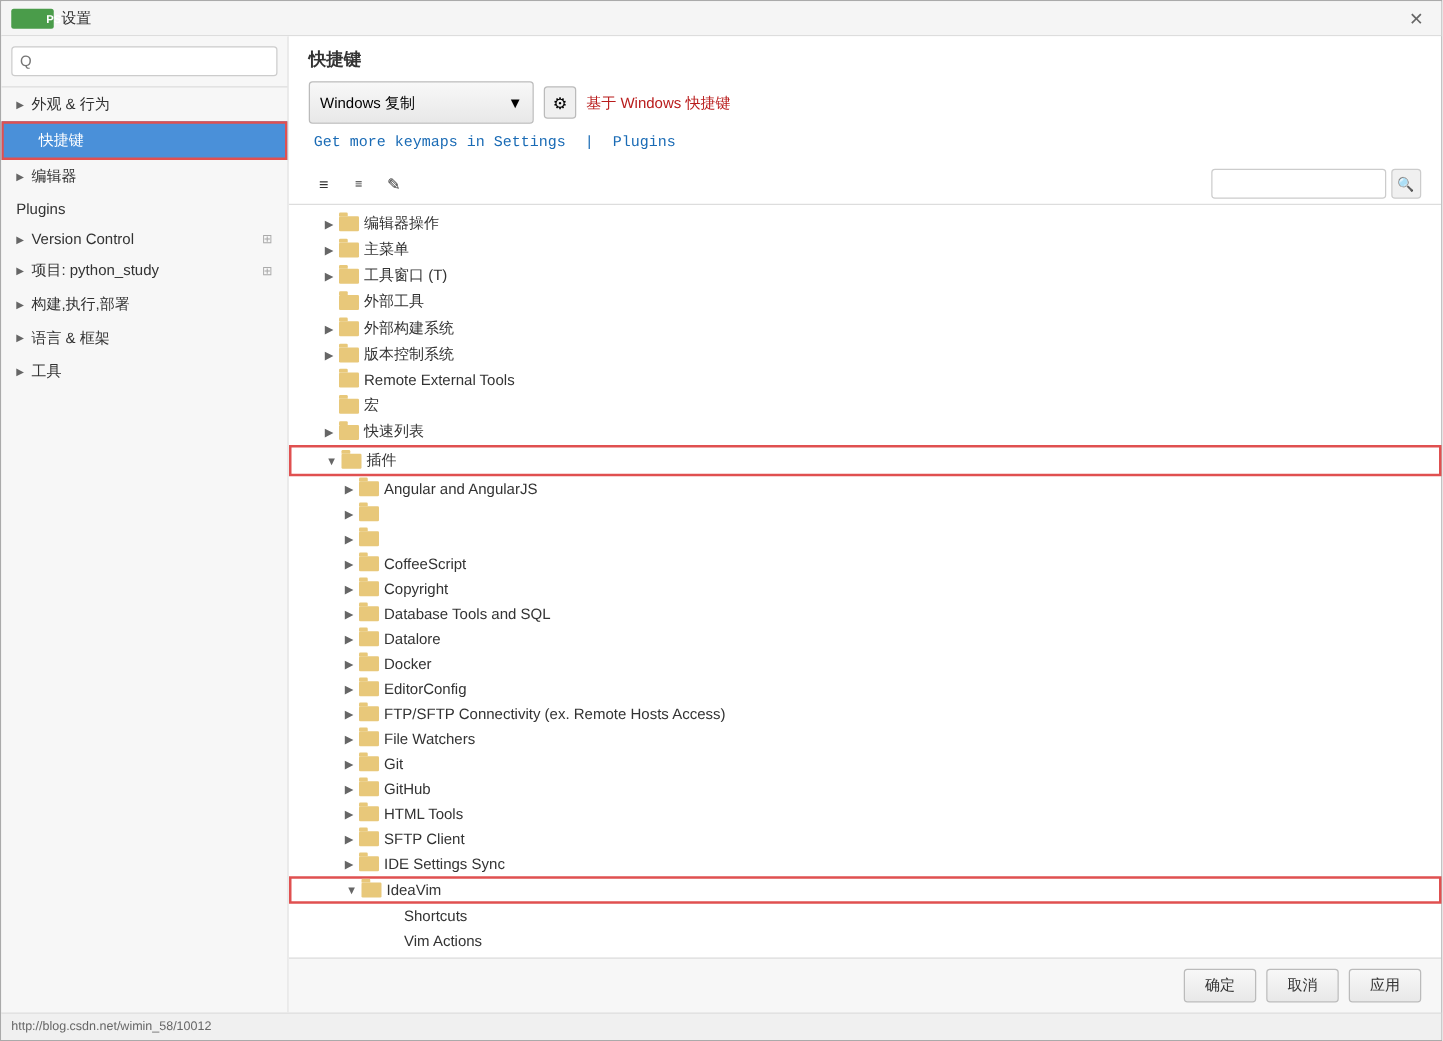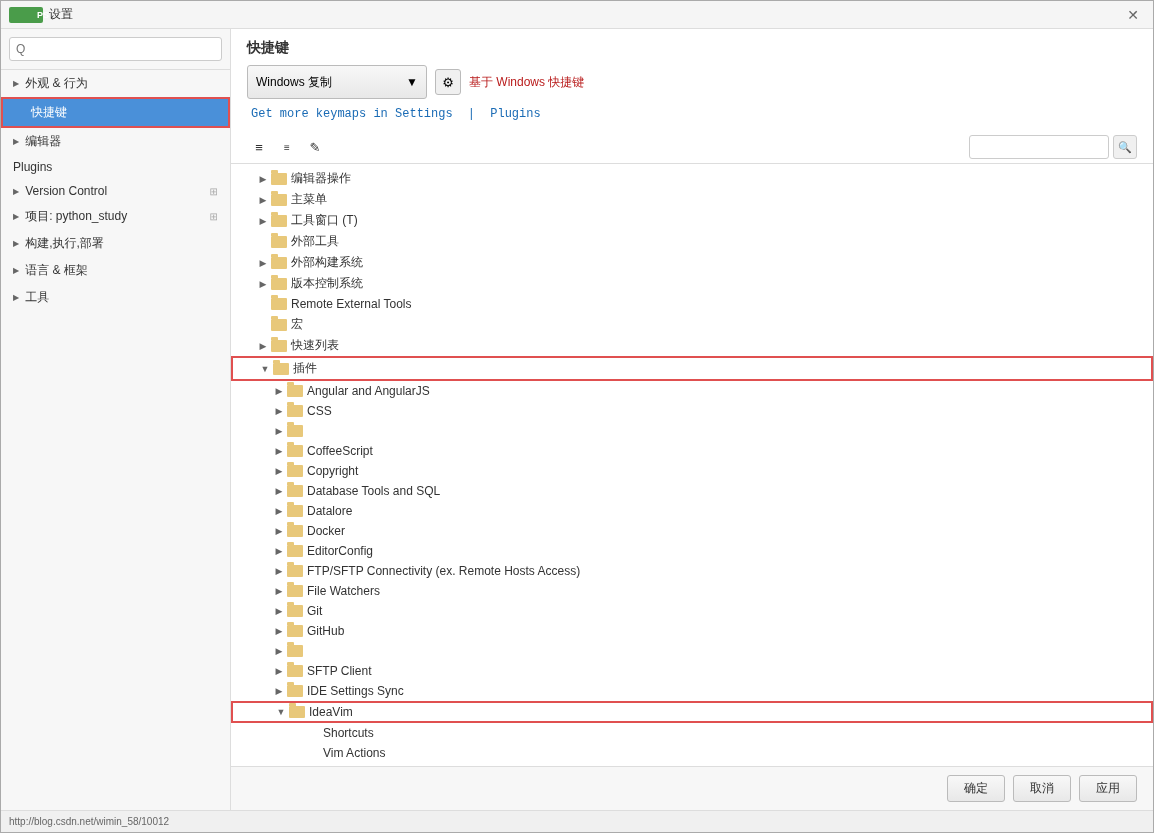--- a/index.html
+++ b/index.html
@@ -450,21 +450,20 @@
         </div>
 
         <div class="tree-item indent-2">
           <span class="tree-arrow">▶</span>
           <div class="folder-icon"></div>
           <span class="tree-label">Angular and AngularJS</span>
         </div>
         <div class="tree-item indent-2">
           <span class="tree-arrow">▶</span>
           <div class="folder-icon"></div>
-          <span class="tree-label">CSS</span>
         </div>
         <div class="tree-item indent-2">
           <span class="tree-arrow">▶</span>
           <div class="folder-icon"></div>
         </div>
         <div class="tree-item indent-2">
           <span class="tree-arrow">▶</span>
           <div class="folder-icon"></div>
           <span class="tree-label">CoffeeScript</span>
         </div>
@@ -509,20 +508,21 @@
           <span class="tree-label">Git</span>
         </div>
         <div class="tree-item indent-2">
           <span class="tree-arrow">▶</span>
           <div class="folder-icon"></div>
           <span class="tree-label">GitHub</span>
         </div>
         <div class="tree-item indent-2">
           <span class="tree-arrow">▶</span>
           <div class="folder-icon"></div>
+          <span class="tree-label">HTML Tools</span>
         </div>
         <div class="tree-item indent-2">
           <span class="tree-arrow">▶</span>
           <div class="folder-icon"></div>
           <span class="tree-label">SFTP Client</span>
         </div>
         <div class="tree-item indent-2">
           <span class="tree-arrow">▶</span>
           <div class="folder-icon"></div>
           <span class="tree-label">IDE Settings Sync</span>

